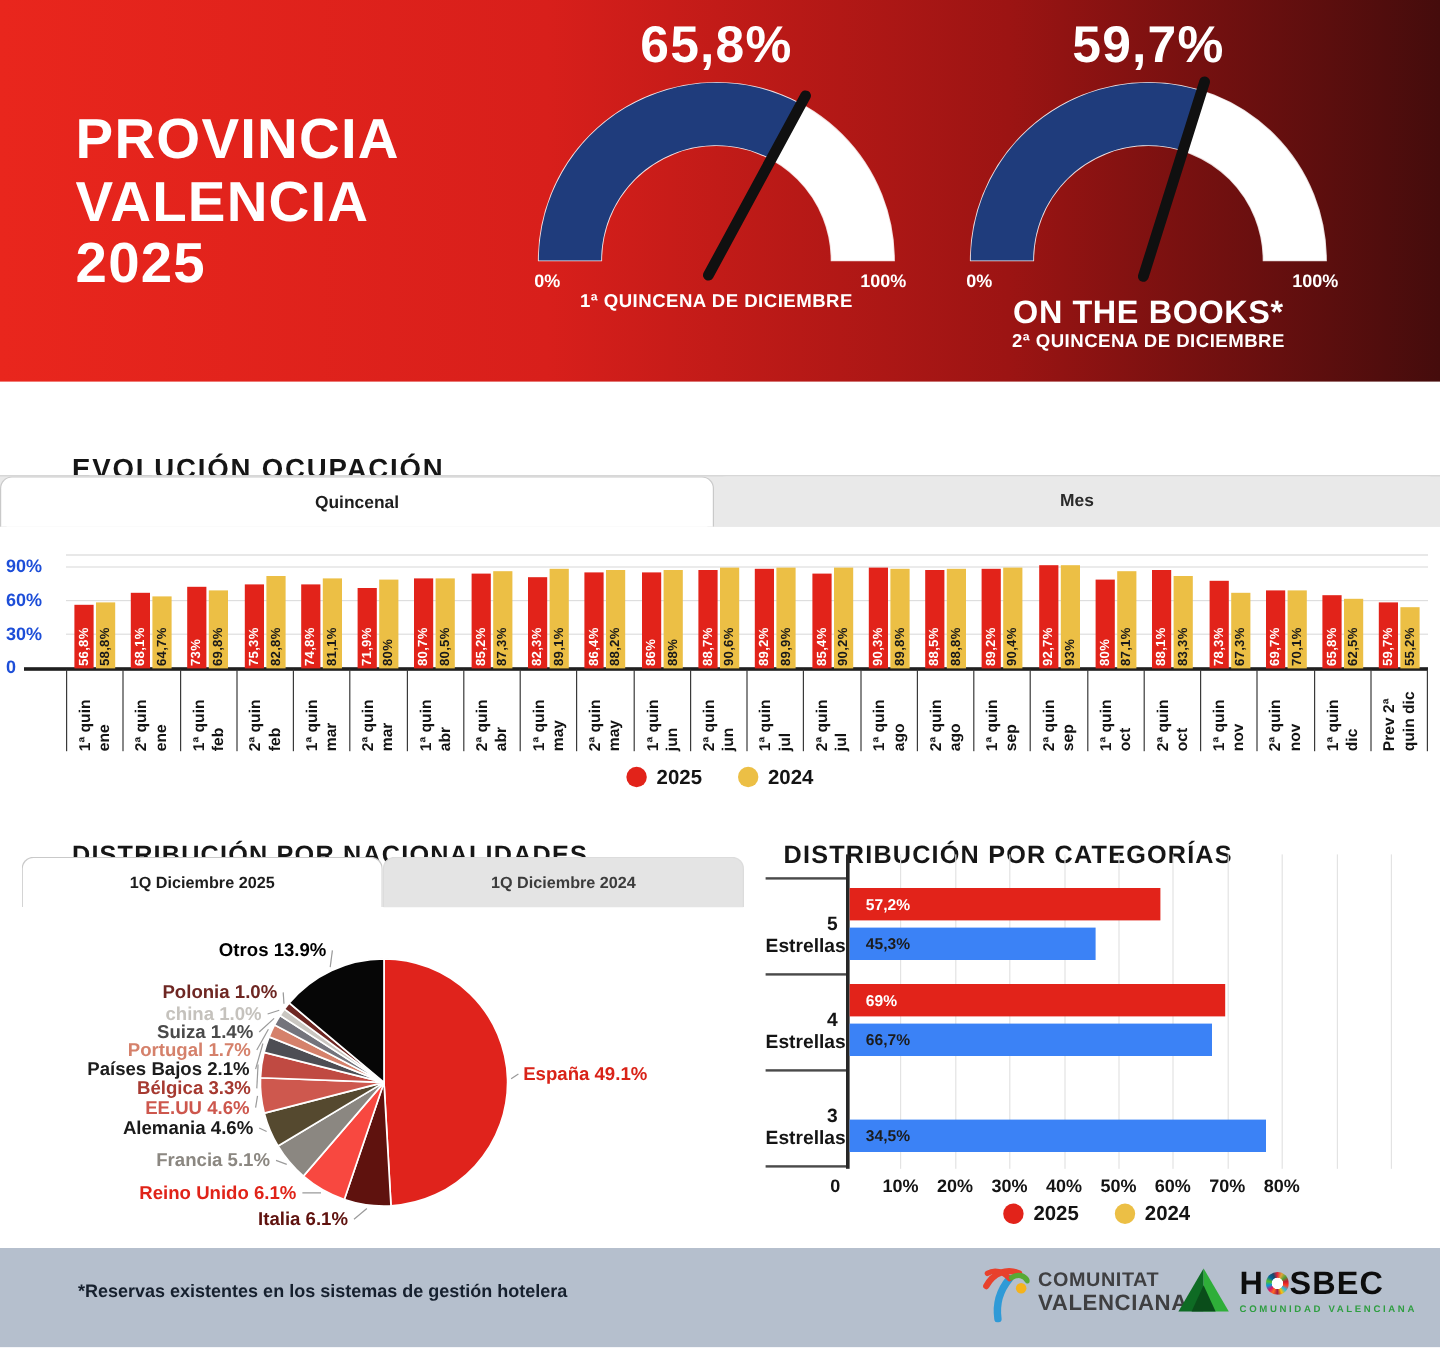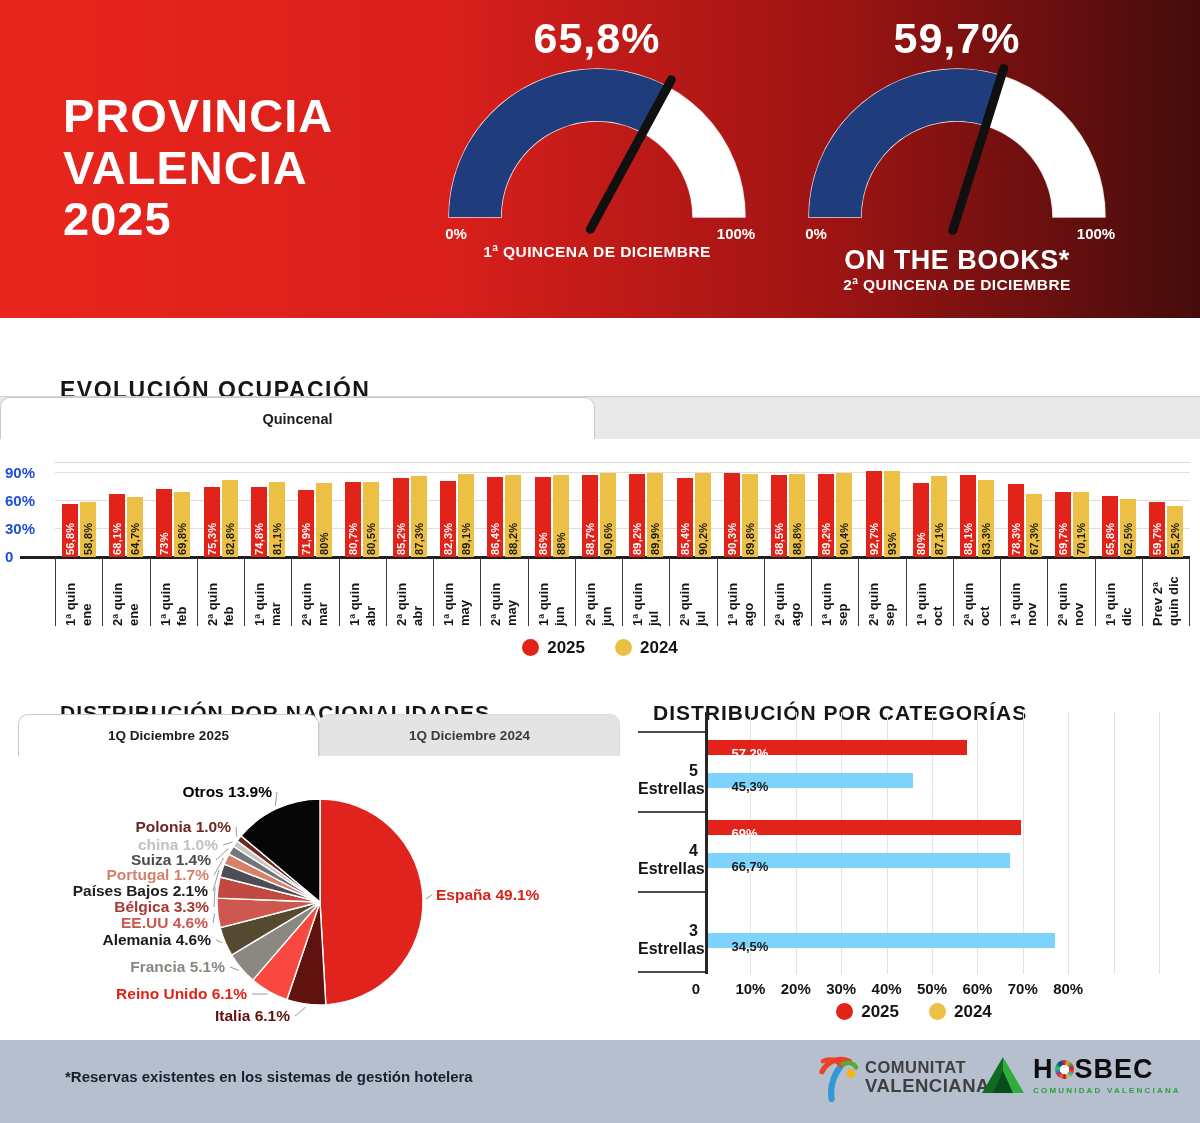--- a/index.html
+++ b/index.html
@@ -71,23 +71,23 @@
   #nat-svg{position:absolute;left:0;top:755px;}
   .pie-label{font-weight:bold;font-size:15.5px;}
 
   
   #cat-chart{position:absolute;left:638px;top:710px;width:552px;height:296px;}
   .cat-axis{position:absolute;left:67px;top:2px;width:2.5px;height:262px;background:#262626;}
   .cat-grid{position:absolute;top:2px;width:1px;height:262px;background:#e3e3e3;}
   .cat-tick{position:absolute;left:0;width:67px;height:1.6px;background:#4a4a4a;}
   .cat-name{position:absolute;left:0;width:60px;text-align:right;font-size:16px;
             font-weight:bold;color:#141414;}
-  .cat-bar{position:absolute;left:69.5px;height:15px;line-height:27px;font-size:13px;
-           font-weight:bold;padding-left:24px;box-sizing:border-box;white-space:nowrap;}
-  .cat-bar.red{background:#e2231a;color:#fff;} .cat-bar.yel{background:#7dd3fc;color:#1c1c1c;}
+  .cat-bar{position:absolute;left:69.5px;height:27px;line-height:27px;font-size:13px;
+           font-weight:bold;padding-left:14px;box-sizing:border-box;white-space:nowrap;}
+  .cat-bar.red{background:#e2231a;color:#fff;} .cat-bar.yel{background:#3b82f6;color:#1c1c1c;}
   .cat-xt{position:absolute;top:270px;font-size:15px;font-weight:800;color:#141414;text-align:center;}
 
   
   .footer{position:absolute;left:0;top:1040px;width:1200px;height:83px;background:#b5bfcd;}
   .footer-note{position:absolute;left:65px;top:28px;font-weight:bold;font-size:15px;color:#16202e;}
   .logo-cv{position:absolute;left:814px;top:12px;display:flex;align-items:center;gap:7px;}
   .logo-cv-text{font-weight:800;color:#3f3f41;line-height:1.05;}
   .logo-cv-text .l1{font-size:16.5px;letter-spacing:.5px;}
   .logo-cv-text .l2{font-size:18.5px;letter-spacing:.5px;}
   .logo-hosbec{position:absolute;left:980px;top:14px;display:flex;align-items:center;gap:7px;}
@@ -136,20 +136,21 @@
       </svg>
       <div class="gauge-title">ON THE BOOKS*</div>
       <div class="gauge-sub">2ª QUINCENA DE DICIEMBRE</div>
     </div>
   </header>
 
   <h2 class="sec-h" id="evo-h">EVOLUCIÓN OCUPACIÓN</h2>
 
   <div class="evo-tabs">
     <div class="tab active" id="tab-quincenal">Quincenal</div>
+    <div class="tab inactive" id="tab-mes">Mes</div>
   </div>
 
   <div id="evo-yticks">
     <span style="top:464px">90%</span>
     <span style="top:492px">60%</span>
     <span style="top:520px">30%</span>
     <span style="top:548px">0</span>
   </div>
 
   <div id="evo-plot">

